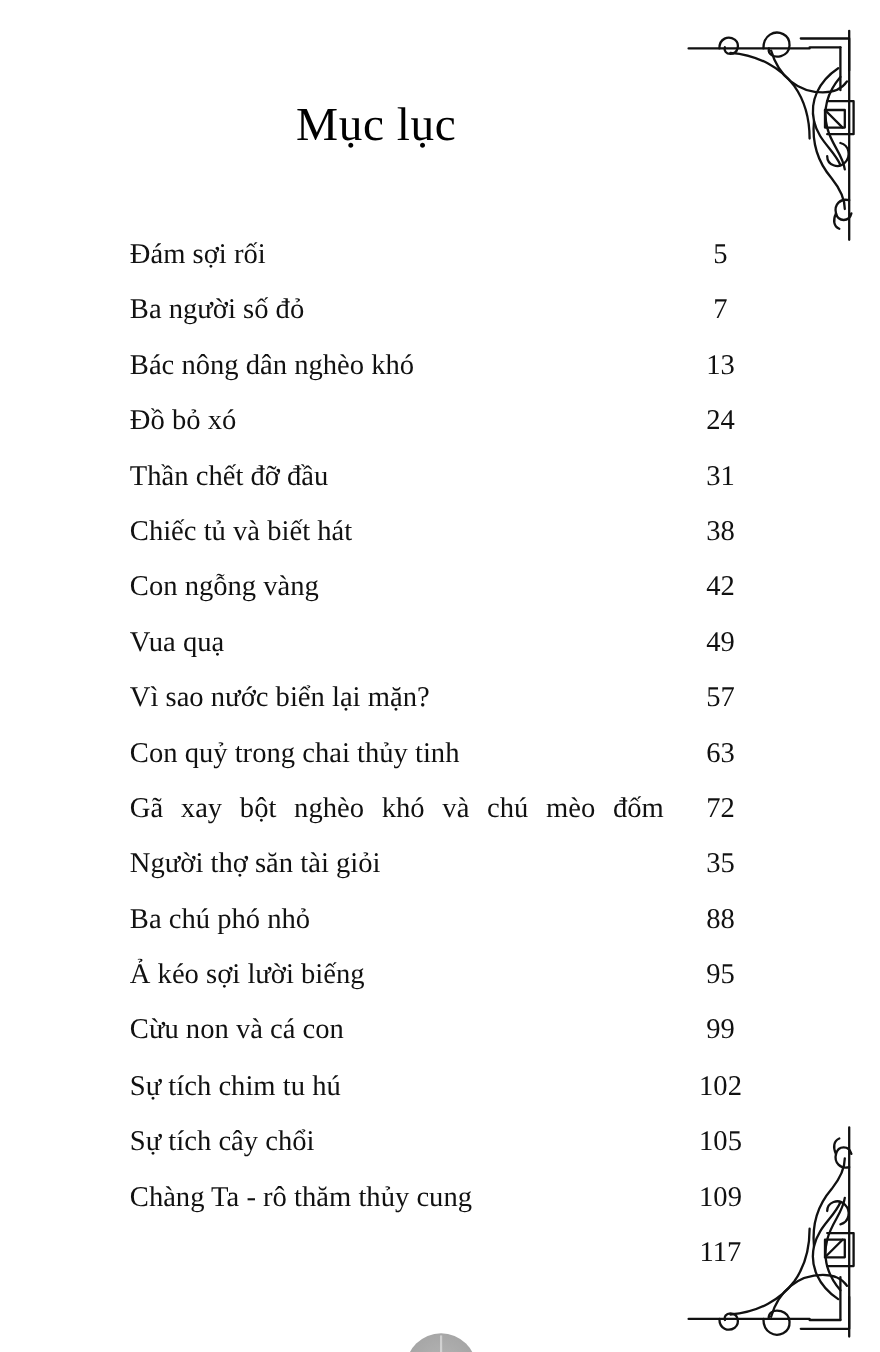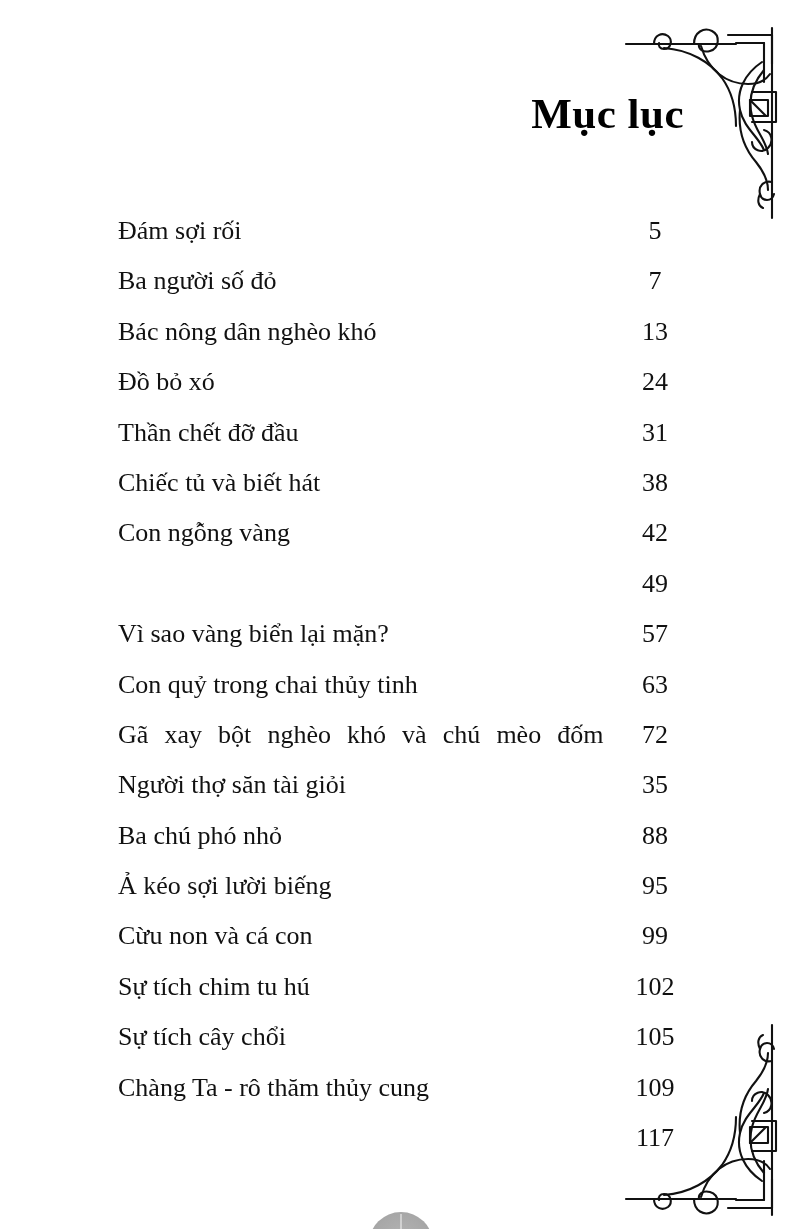--- a/index.html
+++ b/index.html
@@ -34,23 +34,23 @@
     right: 6px;
     transform: scaleY(-1);
   }
 
   
   .page-title {
     position: absolute;
     top: 92px;
     left: 0;
     width: 684px;
-    text-align: right;
+    text-align: center;
     font-size: 43px;
-    font-weight: bold;
+    font-weight: normal;
     letter-spacing: 0.5px;
     color: #000000;
     line-height: 1;
   }
 
   
   .toc {
     position: absolute;
     top: 206px;
     left: 118px;
@@ -178,22 +178,22 @@
   <div class="page-title">Mục lục</div>
 
   <div class="toc">
       <div class="toc-row"><span class="toc-label">Đám sợi rối</span><span class="toc-page">5</span></div>
       <div class="toc-row"><span class="toc-label">Ba người số đỏ</span><span class="toc-page">7</span></div>
       <div class="toc-row"><span class="toc-label">Bác nông dân nghèo khó</span><span class="toc-page">13</span></div>
       <div class="toc-row"><span class="toc-label">Đồ bỏ xó</span><span class="toc-page">24</span></div>
       <div class="toc-row"><span class="toc-label">Thần chết đỡ đầu</span><span class="toc-page">31</span></div>
       <div class="toc-row"><span class="toc-label">Chiếc tủ và biết hát</span><span class="toc-page">38</span></div>
       <div class="toc-row"><span class="toc-label">Con ngỗng vàng</span><span class="toc-page">42</span></div>
-      <div class="toc-row"><span class="toc-page">49</span></div>
-      <div class="toc-row"><span class="toc-label">Vì sao vàng biển lại mặn?</span><span class="toc-page">57</span></div>
+      <div class="toc-row"><span class="toc-label">Vua quạ</span><span class="toc-page">49</span></div>
+      <div class="toc-row"><span class="toc-label">Vì sao nước biển lại mặn?</span><span class="toc-page">57</span></div>
       <div class="toc-row"><span class="toc-label">Con quỷ trong chai thủy tinh</span><span class="toc-page">63</span></div>
       <div class="toc-row justified"><span class="toc-label">Gã xay bột nghèo khó và chú mèo đốm</span><span class="toc-page">72</span></div>
       <div class="toc-row"><span class="toc-label">Người thợ săn tài giỏi</span><span class="toc-page">35</span></div>
       <div class="toc-row"><span class="toc-label">Ba chú phó nhỏ</span><span class="toc-page">88</span></div>
       <div class="toc-row"><span class="toc-label">Ả kéo sợi lười biếng</span><span class="toc-page">95</span></div>
       <div class="toc-row"><span class="toc-label">Cừu non và cá con</span><span class="toc-page">99</span></div>
       <div class="toc-row"><span class="toc-label">Sự tích chim tu hú</span><span class="toc-page">102</span></div>
       <div class="toc-row"><span class="toc-label">Sự tích cây chổi</span><span class="toc-page">105</span></div>
       <div class="toc-row"><span class="toc-label">Chàng Ta - rô thăm thủy cung</span><span class="toc-page">109</span></div>
       <div class="toc-row"><span class="toc-page">117</span></div>

